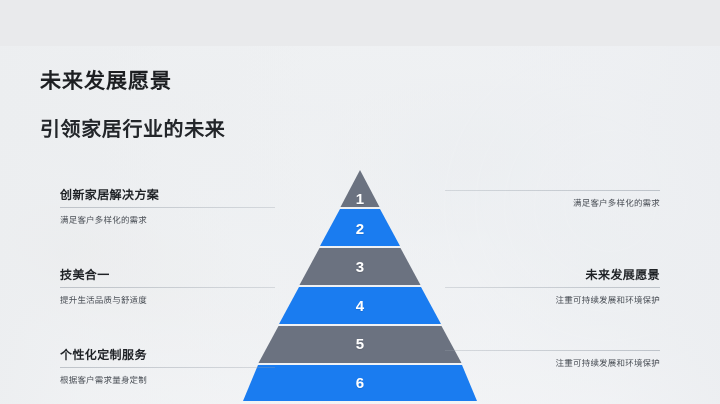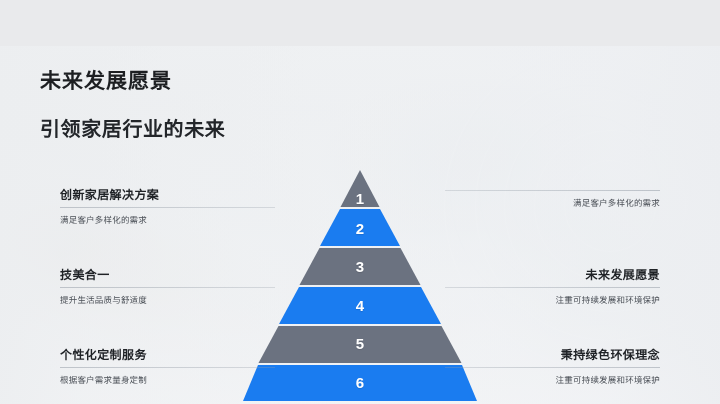--- a/index.html
+++ b/index.html
@@ -257,18 +257,17 @@
     <div class="label-desc">满足客户多样化的需求</div>
   </div>
 
   <div class="label label-right" style="top: 219px;">
     <div class="label-title">未来发展愿景</div>
     <div class="label-rule"></div>
     <div class="label-desc">注重可持续发展和环境保护</div>
   </div>
 
   <div class="label label-right" style="top: 299px;">
-    <div class="label-title">秉持绿色环保理念</div>
     <div class="label-rule"></div>
     <div class="label-desc">注重可持续发展和环境保护</div>
   </div>
 
 </div>
 
 </body></html>

